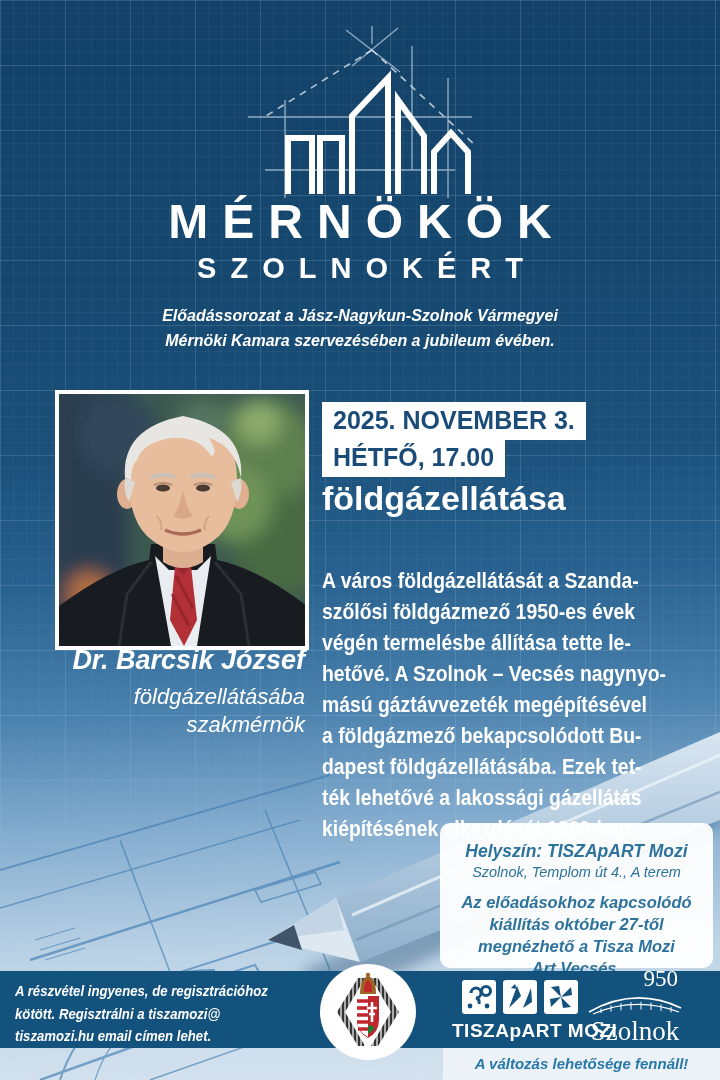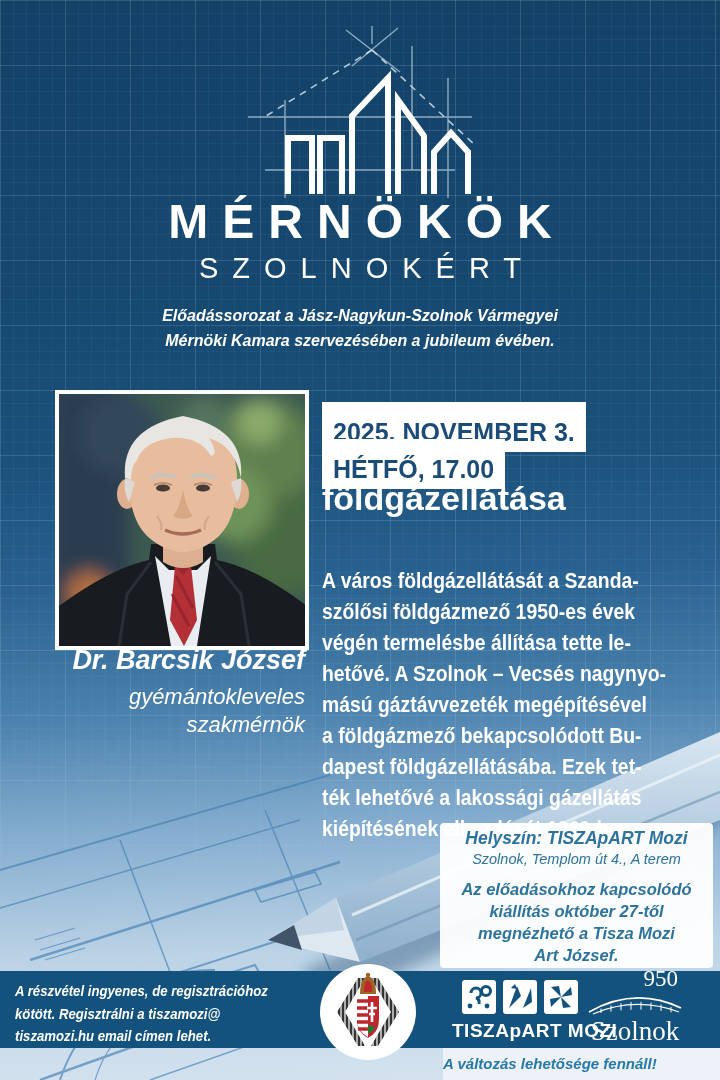--- a/index.html
+++ b/index.html
@@ -19,60 +19,60 @@
       repeating-linear-gradient(to bottom, rgba(173,205,231,.055) 0 1px, transparent 1px 13px);
     -webkit-mask-image:linear-gradient(to bottom,#000 0 70%,transparent 94%);
     mask-image:linear-gradient(to bottom,#000 0 70%,transparent 94%);
   }
   .bp-scene{position:absolute;left:0;top:640px;width:720px;height:440px;}
   
   .logo{position:absolute;left:50%;top:20px;transform:translateX(-50%);}
   .title1{position:absolute;left:0;top:194px;width:720px;text-align:center;
     color:#fff;font-weight:bold;font-size:48px;letter-spacing:14px;padding-left:14px;box-sizing:border-box;}
   .title2{position:absolute;left:0;top:252px;width:720px;text-align:center;
-    color:#fff;font-weight:normal;font-size:29px;letter-spacing:14px;padding-left:14px;box-sizing:border-box;}
+    color:#fff;font-weight:bold;font-size:29px;letter-spacing:14px;padding-left:14px;box-sizing:border-box;}
   .subtitle{position:absolute;left:0;top:303px;width:720px;text-align:center;
     color:#fff;font-weight:bold;font-style:italic;font-size:16px;line-height:25px;}
   
   .photo{position:absolute;left:55px;top:390px;width:246px;height:252px;border:4px solid #fff;box-sizing:content-box;}
   .speaker{position:absolute;left:18px;top:645px;width:287px;text-align:right;color:#fff;}
   .speaker-name{font-size:27px;font-weight:bold;font-style:italic;}
   .speaker-qual{margin-top:7px;font-size:22px;font-style:italic;line-height:27.5px;}
   
   .badge{position:absolute;left:322px;background:#fff;color:#1B4B77;
-    font-weight:bold;font-size:25px;padding:16px 11px 5px;white-space:nowrap;}
+    font-weight:bold;font-size:25px;padding:4px 11px 5px;white-space:nowrap;}
   .badge.b1{top:402px;}
   .badge.b2{top:439px;}
   .event-title{position:absolute;left:322px;top:479px;color:#fff;
     font-weight:bold;font-size:34px;line-height:39px;white-space:nowrap;}
   .event-body{position:absolute;left:322px;top:565px;color:#fff;
     font-weight:bold;font-size:22px;line-height:31px;white-space:nowrap;
     transform:scaleX(.88);transform-origin:left top;}
   
   .venue-box{position:absolute;left:440px;top:823px;width:273px;height:145px;
     background:rgba(255,255,255,.94);color:#2E739C;text-align:center;
-    font-style:italic;box-sizing:border-box;padding-top:5px;border-radius:4px;}
+    font-style:italic;box-sizing:border-box;padding-top:18px;border-radius:10px;}
   .venue-title{font-size:17.5px;font-weight:bold;}
   .venue-addr{font-size:14.5px;margin-top:2px;}
   .venue-note{font-size:16.5px;font-weight:bold;line-height:22px;margin-top:11px;font-style:italic;}
   
   .footer-bar{position:absolute;left:0;top:971px;width:720px;height:77px;background:#14527E;}
   .registration{position:absolute;left:15px;top:980px;color:#fff;
     font-size:15.5px;font-weight:bold;font-style:italic;line-height:22.5px;white-space:nowrap;
     transform:scaleX(.85);transform-origin:left top;}
   .kamara-logo{position:absolute;left:318px;top:962px;width:100px;height:100px;}
   .tiszapart{position:absolute;left:452px;top:980px;width:136px;text-align:center;}
   .tp-squares{display:flex;justify-content:center;gap:7px;}
   .tp-label{margin-top:6px;color:#fff;font-weight:bold;font-size:19px;letter-spacing:.5px;white-space:nowrap;}
   .szolnok950{position:absolute;left:584px;top:966px;width:102px;text-align:center;color:#fff;}
   .sz-950{font-family:"Liberation Serif",serif;font-size:23px;text-align:right;padding-right:8px;}
   .sz-name{font-family:"Liberation Serif",serif;font-size:27px;margin-top:-4px;}
   .tagline-strip{position:absolute;left:443px;top:1048px;width:277px;height:32px;
     background:#ECF2F8;color:#2878A8;font-weight:bold;font-style:italic;font-size:15px;
-    text-align:left;line-height:31px;}
+    text-align:center;line-height:31px;}
 </style>
 </head>
 <body>
 
 <div class="poster">
 
   <div class="grid-overlay"></div>
 
   <svg class="bp-scene" viewBox="0 0 720 440">
     <defs>
@@ -199,21 +199,21 @@
       <path d="M124,96 Q120,116 114,122 Q124,128 134,122 Q128,116 124,96" fill="#D8A886"></path>
 
       <path d="M106,136 Q124,144 142,136" stroke="#A96A58" stroke-width="3.5" fill="none"></path>
       <path d="M98,122 Q104,130 102,136 M150,122 Q144,130 146,136" stroke="#CE9F80" stroke-width="2" fill="none" opacity=".8"></path>
     </svg>
   </div>
 
   <div class="speaker">
     <div class="speaker-name">Dr. Barcsik József</div>
     <div class="speaker-qual">
-        <div>gyémántokleveles</div>
+        <div>földgázellátásába</div>
         <div>szakmérnök</div>
       </div>
   </div>
 
   <div class="badge b1">2025. NOVEMBER 3.</div>
   <div class="badge b2">HÉTFŐ, 17.00</div>
   <div class="event-title">
       <div>földgázellátása</div>
     </div>
   <div class="event-body">
@@ -228,21 +228,21 @@
       <div>kiépítésének elkezdését 1960-ban.</div>
     </div>
 
   <div class="venue-box">
     <div class="venue-title">Helyszín: TISZApART Mozi</div>
     <div class="venue-addr">Szolnok, Templom út 4., A terem</div>
     <div class="venue-note">
         <div>Az előadásokhoz kapcsolódó</div>
         <div>kiállítás október 27-től</div>
         <div>megnézhető a Tisza Mozi</div>
-        <div>Art József.</div>
+        <div>Art Vecsés.</div>
       </div>
   </div>
 
   <div class="footer-bar"></div>
   <div class="registration">
       <div>A részvétel ingyenes, de regisztrációhoz</div>
       <div>kötött. Regisztrálni a tiszamozi@</div>
       <div>tiszamozi.hu email címen lehet.</div>
     </div>
 

